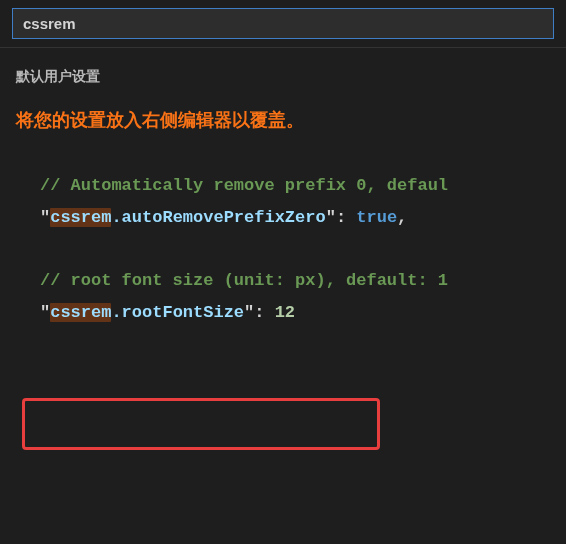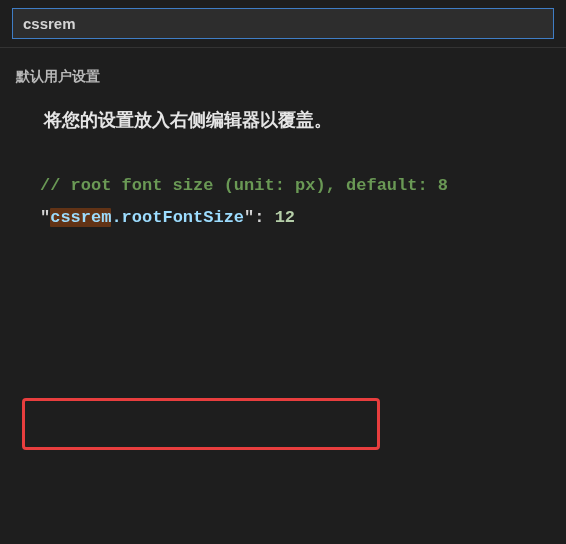--- a/index.html
+++ b/index.html
@@ -30,23 +30,22 @@
       outline: none;
       font-family: inherit;
     }
     .section-header {
       padding: 20px 8px 4px 16px;
       color: #b8b8b8;
       font-size: 14px;
     }
     .settings-desc {
       padding: 18px 16px 8px 16px;
-      color: #e5e5e5;
+      color: #f97316;
       font-size: 18px;
-      margin-left: 28px;
     }
     .code-area {
       padding: 30px 0 0 40px;
       font-family: Consolas, "Courier New", monospace;
       font-size: 17px;
       line-height: 1.9;
       white-space: pre;
     }
     .comment { color: #6a9955; }
     .key-quote { color: #d4d4d4; }
@@ -76,16 +75,17 @@
 
 <div class="search-container">
   <input type="text" class="search-input" value="cssrem" style="">
 </div>
 
 <div class="section-header">默认用户设置</div>
 
 <div class="settings-desc">将您的设置放入右侧编辑器以覆盖。</div>
 
 <div class="code-block">
-<div class="code-area"><div class="setting-group"><span class="comment">// root font size (unit: px), default: 8</span>
+<div class="code-area"><div class="setting-group"><span class="comment">// Automatically remove prefix 0, defaul</span>
+<span class="key-quote">"</span><span class="key"><span class="hl">cssrem</span><span>.autoRemovePrefixZero</span></span><span class="key-quote">"</span><span class="punct">: </span><span class="value-bool">true</span><span class="punct">,</span></div><div class="setting-group"><span class="comment">// root font size (unit: px), default: 1</span>
 <span class="key-quote">"</span><span class="key"><span class="hl">cssrem</span><span>.rootFontSize</span></span><span class="key-quote">"</span><span class="punct">: </span><span class="value-num">12</span></div></div>
 <div class="highlight-box" style="left:22px; top:258px; width:358px; height:52px;"></div>
 </div>
 
 </body></html>

